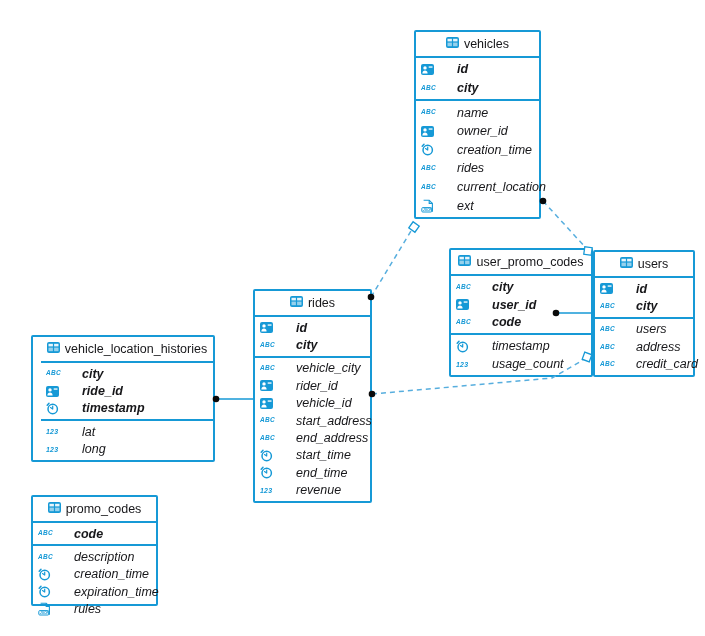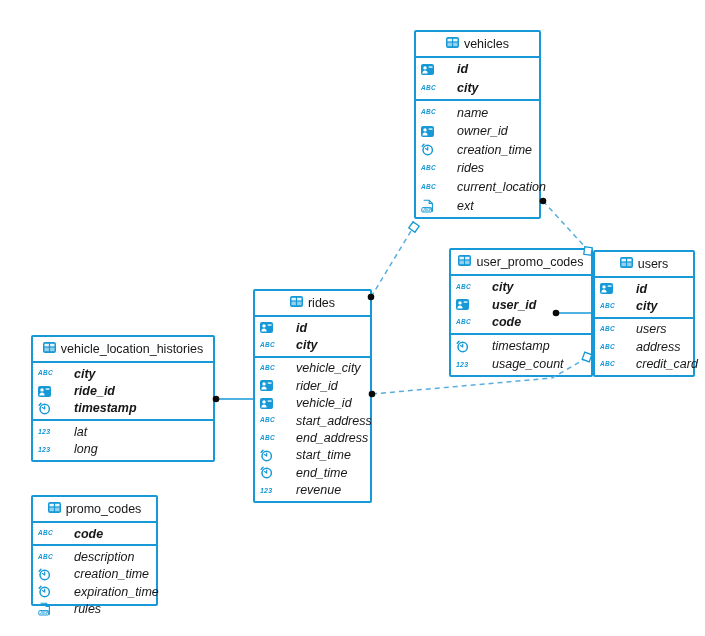--- a/index.html
+++ b/index.html
@@ -360,21 +360,21 @@
         </div>
         <div class="field-row">
           <span class="type-icon">
             <span class="num">123</span>
           </span>
           <span class="field-name">revenue</span>
         </div>
       </div>
   </div>
 
-  <div class="db-table" style="left: 31px; top: 335px; width: 184px; height: 127px; --rh: 17.4px;">
+  <div class="db-table" style="left: 31px; top: 335px; width: 184px; height: 127px; padding-left: 8px; --rh: 17.4px;">
     <div class="tbl-header">
       <span class="tbl-icon"><svg width="13" height="11" viewBox="0 0 13 11">
             <rect width="13" height="11" rx="2" fill="#1699d6"></rect>
             <rect x="1.5" y="1.8" width="4.4" height="2.6" fill="#fff" opacity="0.9"></rect>
             <rect x="7.1" y="1.8" width="4.4" height="2.6" fill="#fff" opacity="0.9"></rect>
             <rect x="1.5" y="5.6" width="4.4" height="3.6" fill="#fff" opacity="0.55"></rect>
             <rect x="7.1" y="5.6" width="4.4" height="3.6" fill="#fff" opacity="0.55"></rect>
           </svg></span>
       <span class="tbl-title">vehicle_location_histories</span>
     </div>

